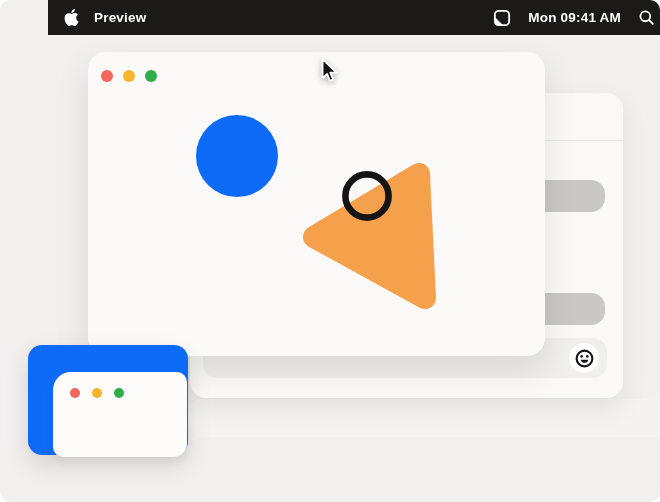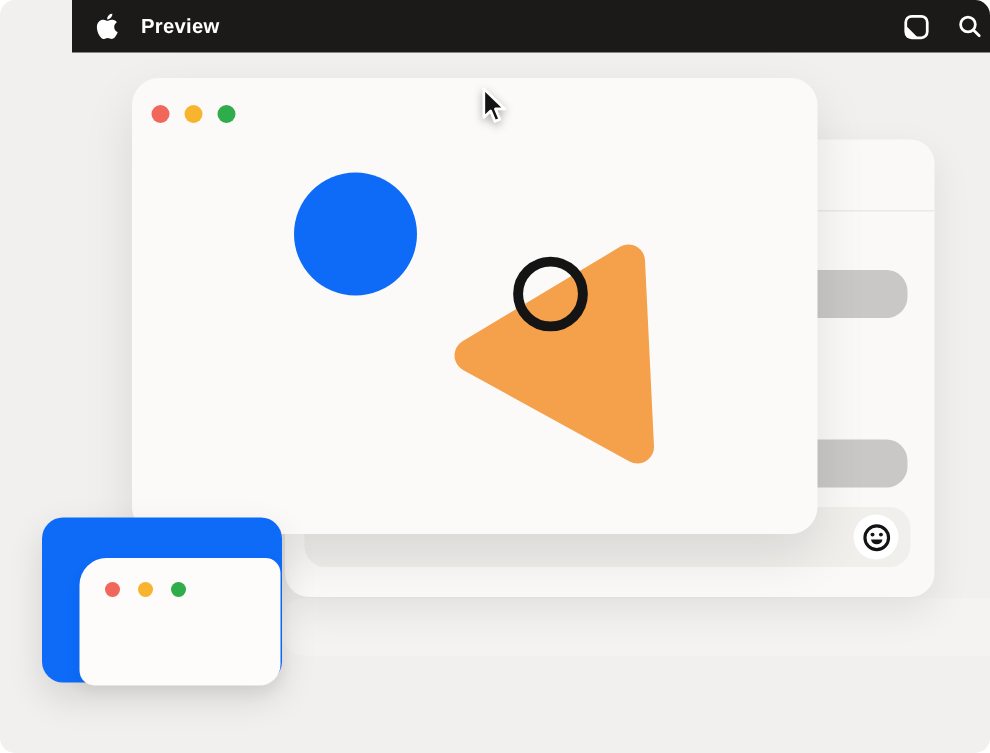--- a/index.html
+++ b/index.html
@@ -96,20 +96,21 @@
       </span>
       <span class="mb-appname">Preview</span>
     </div>
     <div class="mb-right">
       <span class="mb-icon">
         <svg width="20" height="20" viewBox="0 0 24 24">
           <rect x="3.4" y="3.4" width="17.2" height="17.2" rx="4.8" fill="none" stroke="#ffffff" stroke-width="2.2"></rect>
           <path d="M3.4 10.8 L13.6 21 H6.6 A3.2 3.2 0 0 1 3.4 17.8 Z" fill="#ffffff"></path>
         </svg>
       </span>
+      <span class="mb-clock">Mon 09:41 AM</span>
       <span class="mb-icon">
         <svg width="19" height="19" viewBox="0 0 24 24">
           <circle cx="10.5" cy="10.5" r="6.2" fill="none" stroke="#ffffff" stroke-width="2.3"></circle>
           <line x1="15.3" y1="15.3" x2="20" y2="20" stroke="#ffffff" stroke-width="2.3" stroke-linecap="round"></line>
         </svg>
       </span>
       <span class="mb-icon">
         <svg width="20" height="20" viewBox="0 0 24 24">
           <rect x="3" y="4.4" width="3" height="2.6" rx="0.8" fill="#ffffff"></rect>
           <rect x="3" y="10.7" width="3" height="2.6" rx="0.8" fill="#ffffff"></rect>

